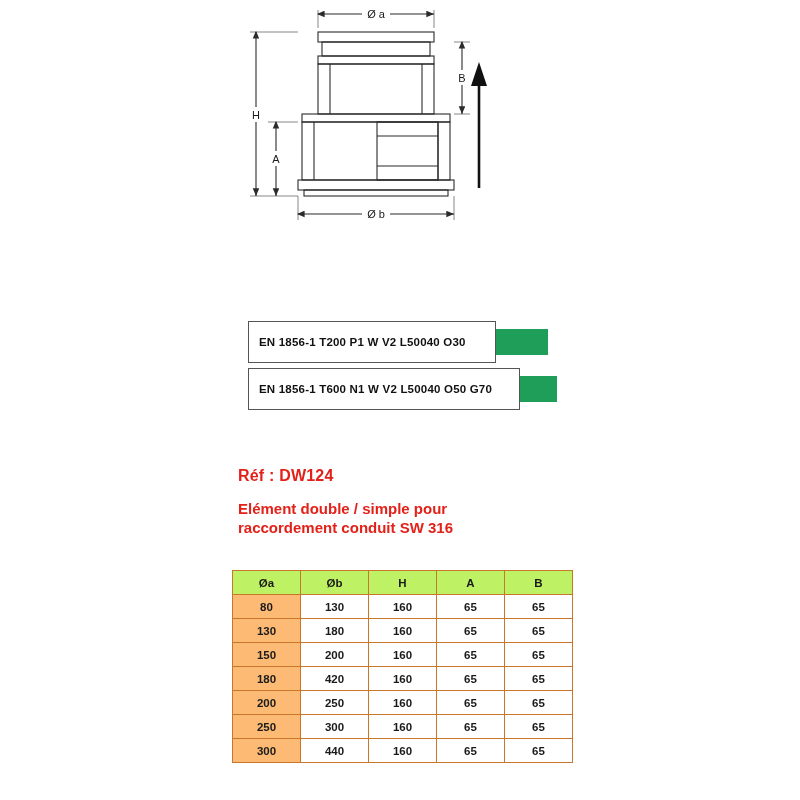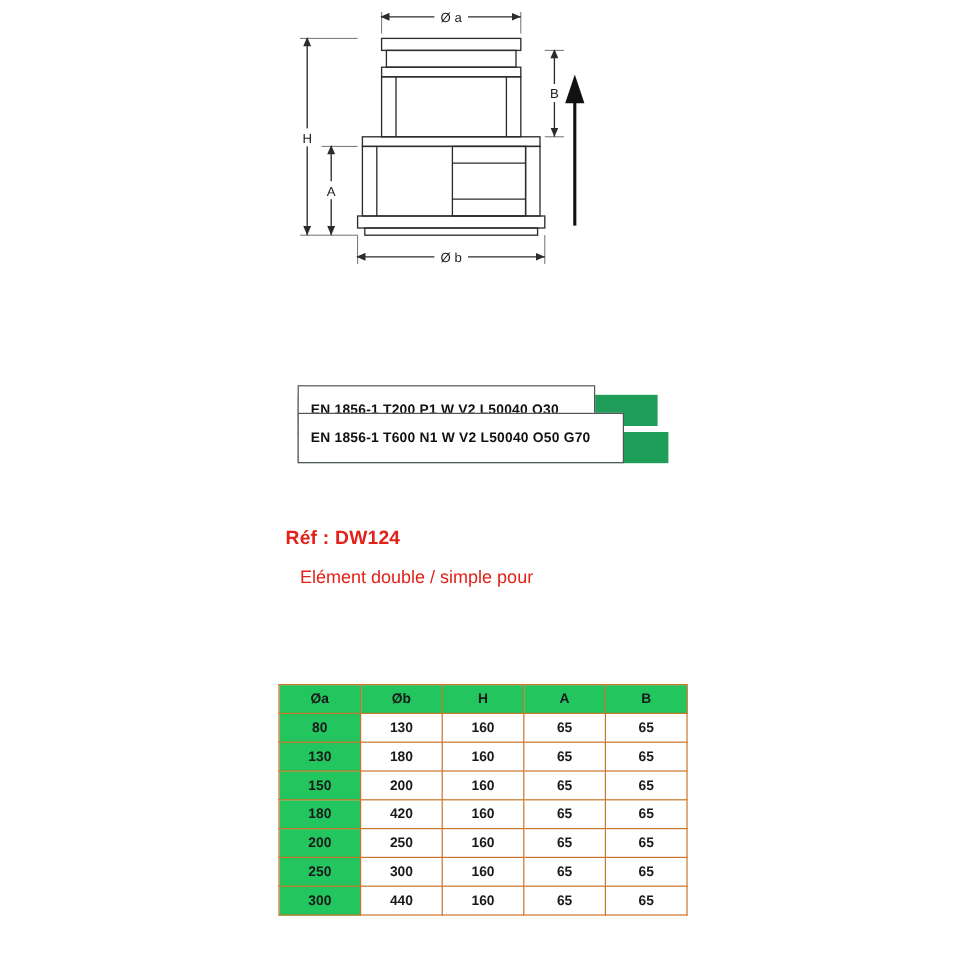--- a/index.html
+++ b/index.html
@@ -42,66 +42,66 @@
     padding: 0 10px;
     box-sizing: border-box;
     font-size: 11.5px;
     font-weight: bold;
     color: #111111;
     letter-spacing: 0.2px;
     white-space: nowrap;
   }
   #norm-bar-1 { left: 248px; top: 329px; width: 300px; }
   #norm-bar-1 .norm-inner { width: 248px; }
-  #norm-bar-2 { left: 248px; top: 360px; width: 309px; align-items: flex-end; }
+  #norm-bar-2 { left: 248px; top: 376px; width: 309px; }
   #norm-bar-2 .norm-inner { width: 272px; }
 
   
   #ref-block {
     position: absolute;
     left: 238px;
-    top: 440px;
+    top: 467px;
     width: 420px;
     color: #e32119;
   }
   #ref-line {
     font-size: 16px;
     font-weight: bold;
     margin: 0 0 14px 0;
     letter-spacing: 0.2px;
   }
   #desc-line {
     font-size: 15px;
-    font-weight: normal;
+    font-weight: bold;
     line-height: 1.28;
-    margin: 12px;
+    margin: 0;
   }
 
   
   #dim-table {
     position: absolute;
     left: 232px;
     top: 570px;
     border-collapse: collapse;
     font-size: 11.5px;
   }
   #dim-table th, #dim-table td {
     border: 1px solid #c8762a;
     width: 67px;
     height: 23px;
     text-align: center;
     font-weight: bold;
     color: #1a1a1a;
     padding: 0;
   }
   #dim-table thead th {
-    background: #22c55e;
+    background: #bef264;
   }
   #dim-table tbody td:first-child {
-    background: #22c55e;
+    background: #fdba74;
   }
   #dim-table tbody td {
     background: #ffffff;
   }
 </style>
 </head>
 <body>
 
 <svg id="drawing" viewBox="0 0 800 300">
   <g stroke="#2b2b2b" fill="none" stroke-width="1.1">
@@ -187,20 +187,21 @@
 </div>
 
 <div class="norm-bar" id="norm-bar-2">
   <div class="norm-inner">EN 1856-1 T600 N1 W V2 L50040 O50 G70</div>
 </div>
 
 <div id="ref-block">
   <p id="ref-line">Réf : DW124</p>
   <p id="desc-line">
     <span>Elément double / simple pour</span><br>
+    <span>raccordement conduit SW 316</span>
   </p>
 </div>
 
 <table id="dim-table">
   <thead>
     <tr>
       <th>Øa</th>
       <th>Øb</th>
       <th>H</th>
       <th>A</th>

